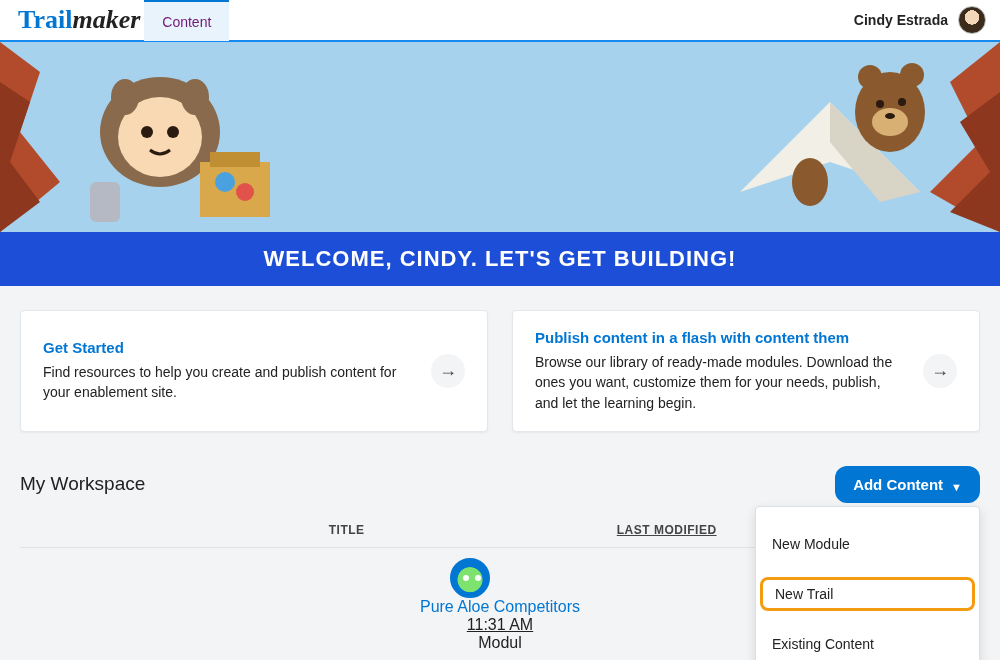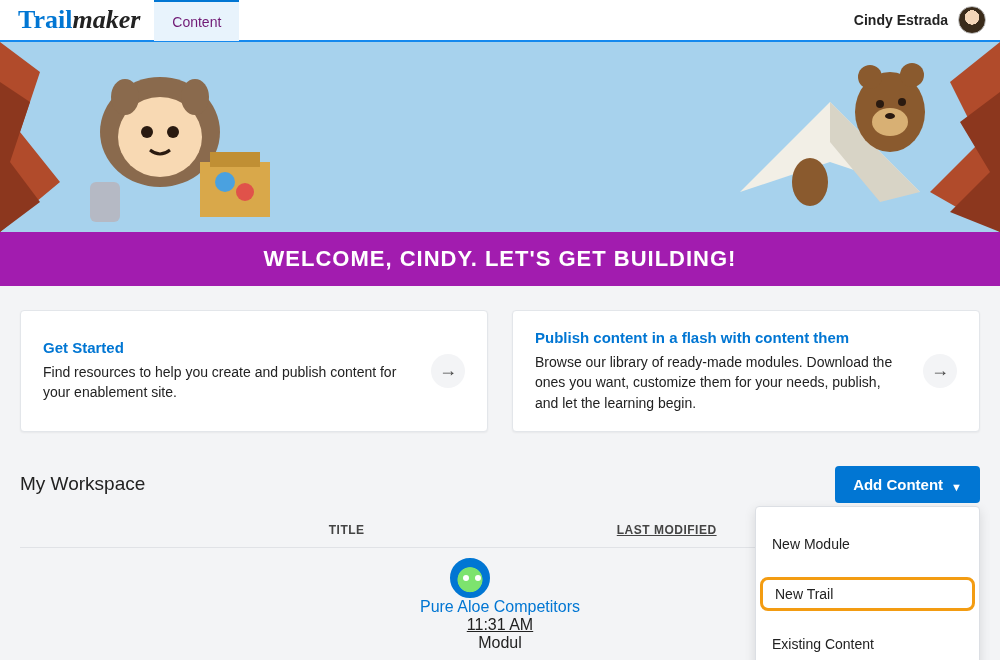--- a/index.html
+++ b/index.html
@@ -18,21 +18,20 @@
     align-items: center;
     height: 42px;
     border-bottom: 2px solid #1589ee;
     padding: 0 14px 0 18px;
   }
   .logo {
     font-family: "Brush Script MT","Comic Sans MS", cursive;
     font-size: 26px;
     font-weight: bold;
     color: #0176d3;
-    margin-right: 10px;
     text-align: center;
   }
   .logo span.maker { color: #222; font-style: italic;}
   .tab {
     height: 42px;
     display: flex;
     align-items: center;
     padding: 0 18px;
     font-size: 14px;
     color: #701a75;
@@ -54,21 +53,21 @@
     background: #a7d2ed;
     position: relative;
     overflow: hidden;
   }
   .hero svg { position: absolute; }
   .hero .rock-left { left:0; bottom:0; }
   .hero .rock-right { right:0; bottom:0; }
   .hero .astro { left:50px; bottom:0; }
   .hero .bear { right:40px; bottom:0; }
   .welcome-bar {
-    background: #a21caf;
+    background: #1d4ed8;
     color: #fff;
     text-align: center;
     font-weight: 800;
     font-size: 22px;
     letter-spacing: 1px;
     padding: 14px 0;
     font-family: Arial Black, Arial, sans-serif;
   }
 
   
@@ -98,21 +97,21 @@
   
   .ws-header { display: flex; align-items: center; margin-top: 34px; margin-bottom: 10px;}
   .ws-title { font-size: 19px; font-weight: 400; color: #222;}
   .add-btn {
     background: #0176d3;
     color: #fff;
     border: none;
     padding: 10px 18px;
     font-size: 15px;
     font-weight: 600;
-    border-radius: 4px;
+    border-radius: 12px;
     display: flex; align-items: flex-end; gap: 8px;
     cursor: pointer;
   }
   .add-btn .caret { font-size: 11px; }
 
   .table { width: 100%; margin-top: 6px;}
   .thead, .trow { display: flex; align-items: center; padding: 10px 0; text-align: center; }
   .thead { font-size: 12px; font-weight: 700; letter-spacing: .5px; color: #444; border-bottom: 1px solid #e0e2e6;}
   .col-icon { width: 140px; padding-left: 20px;}
   .col-title { flex: 1.4; }

